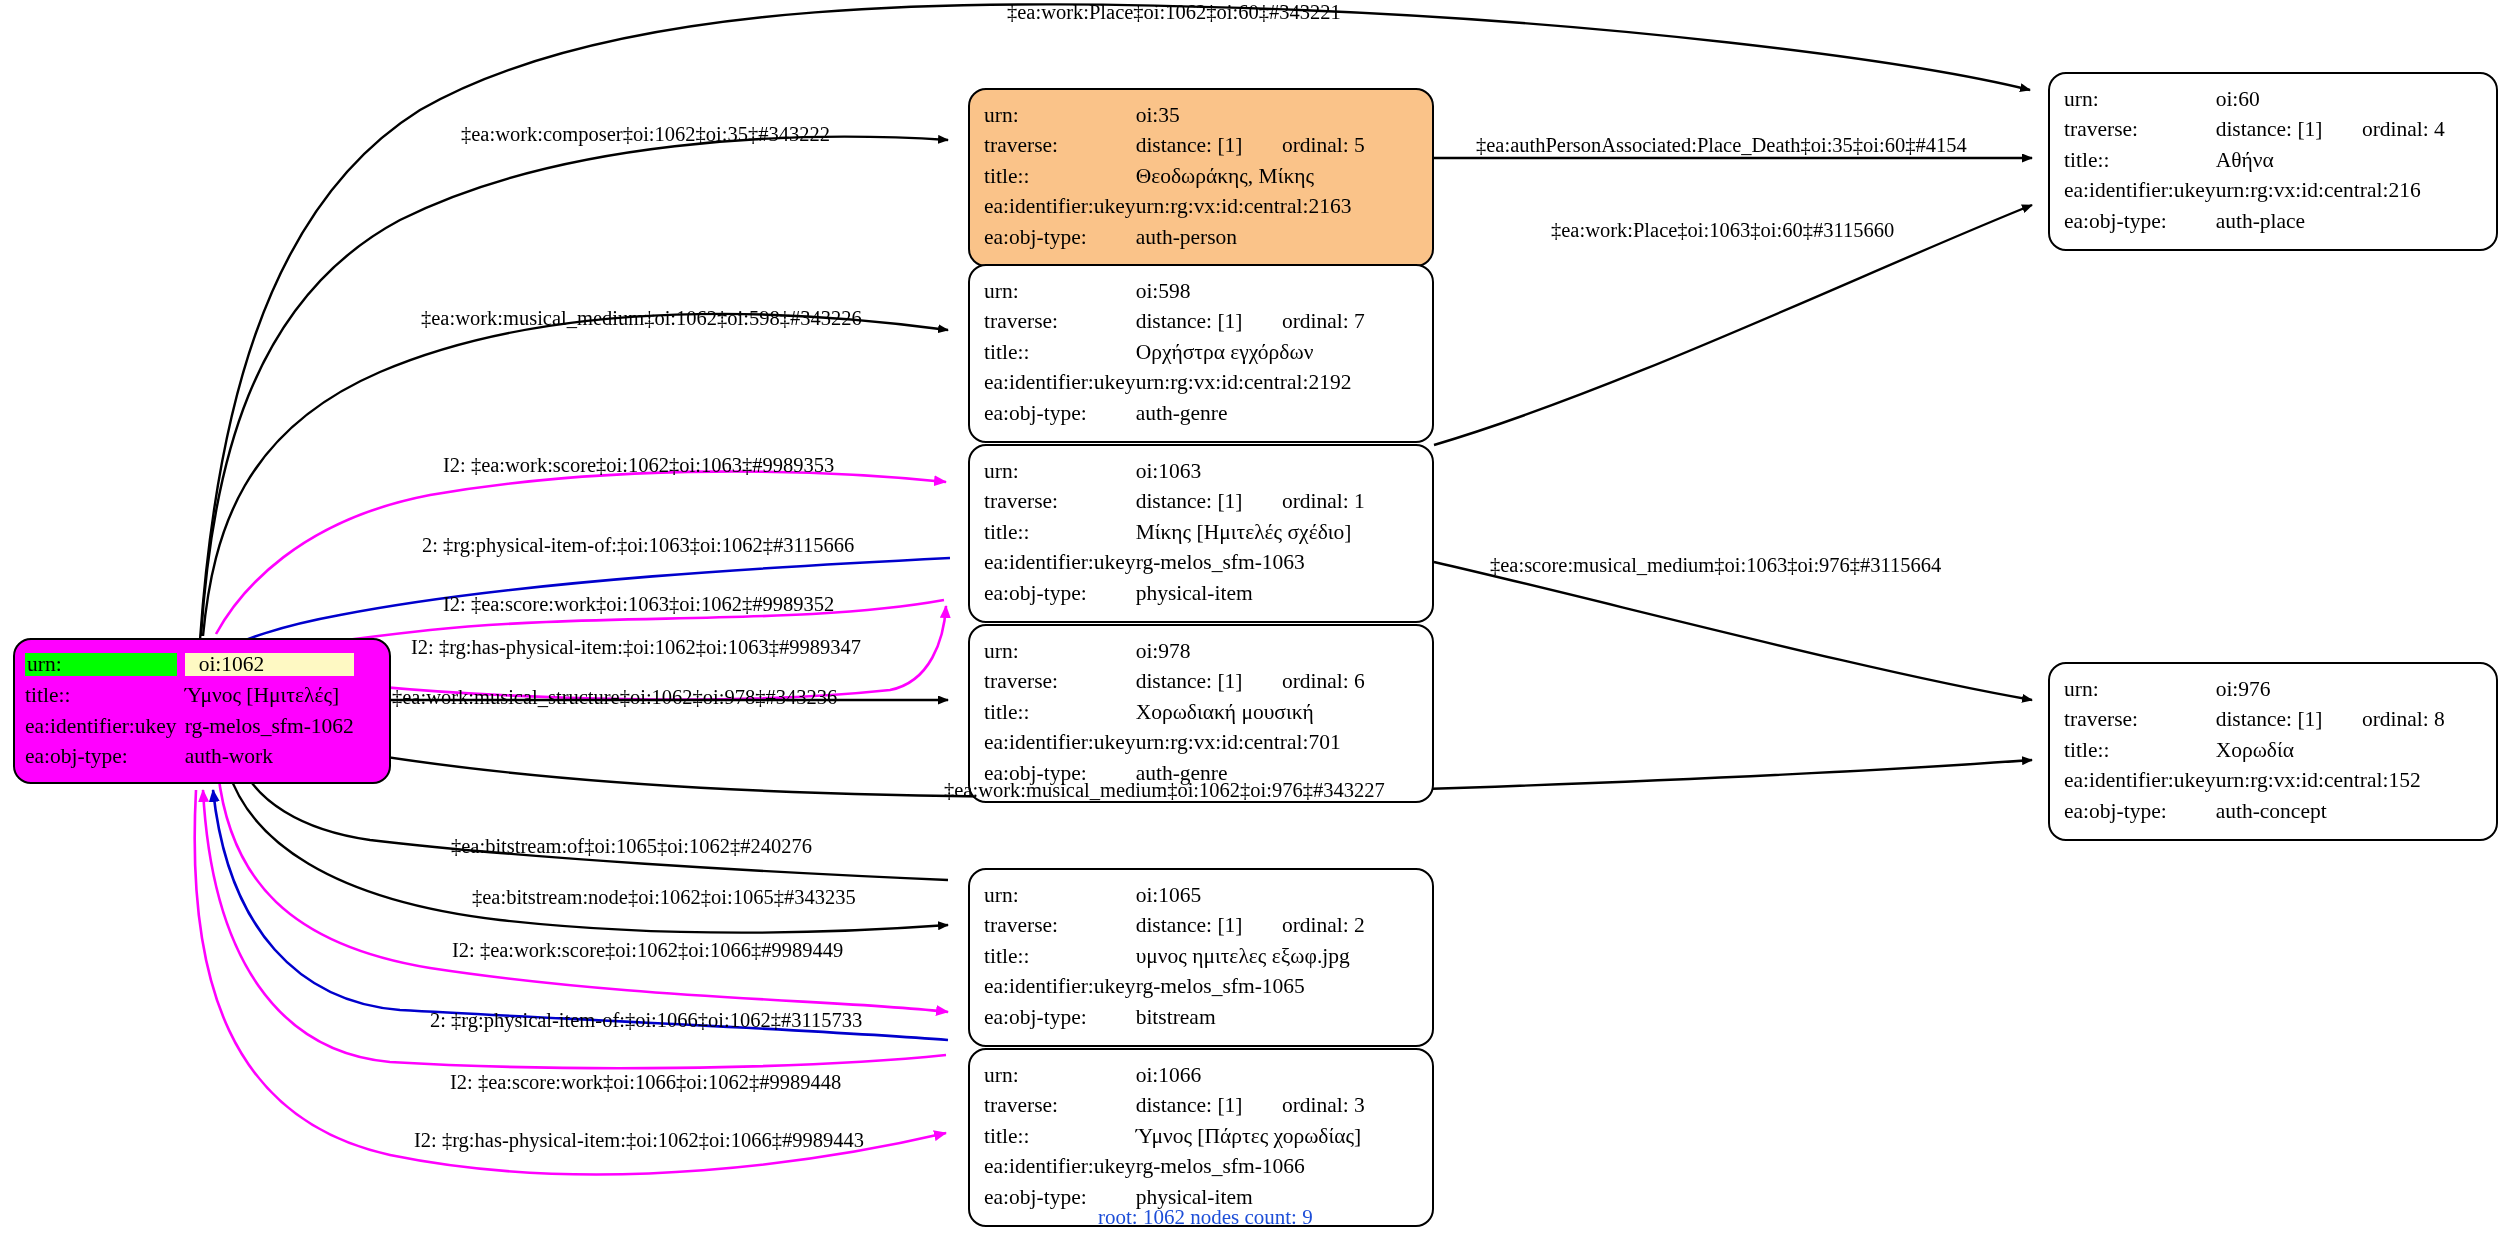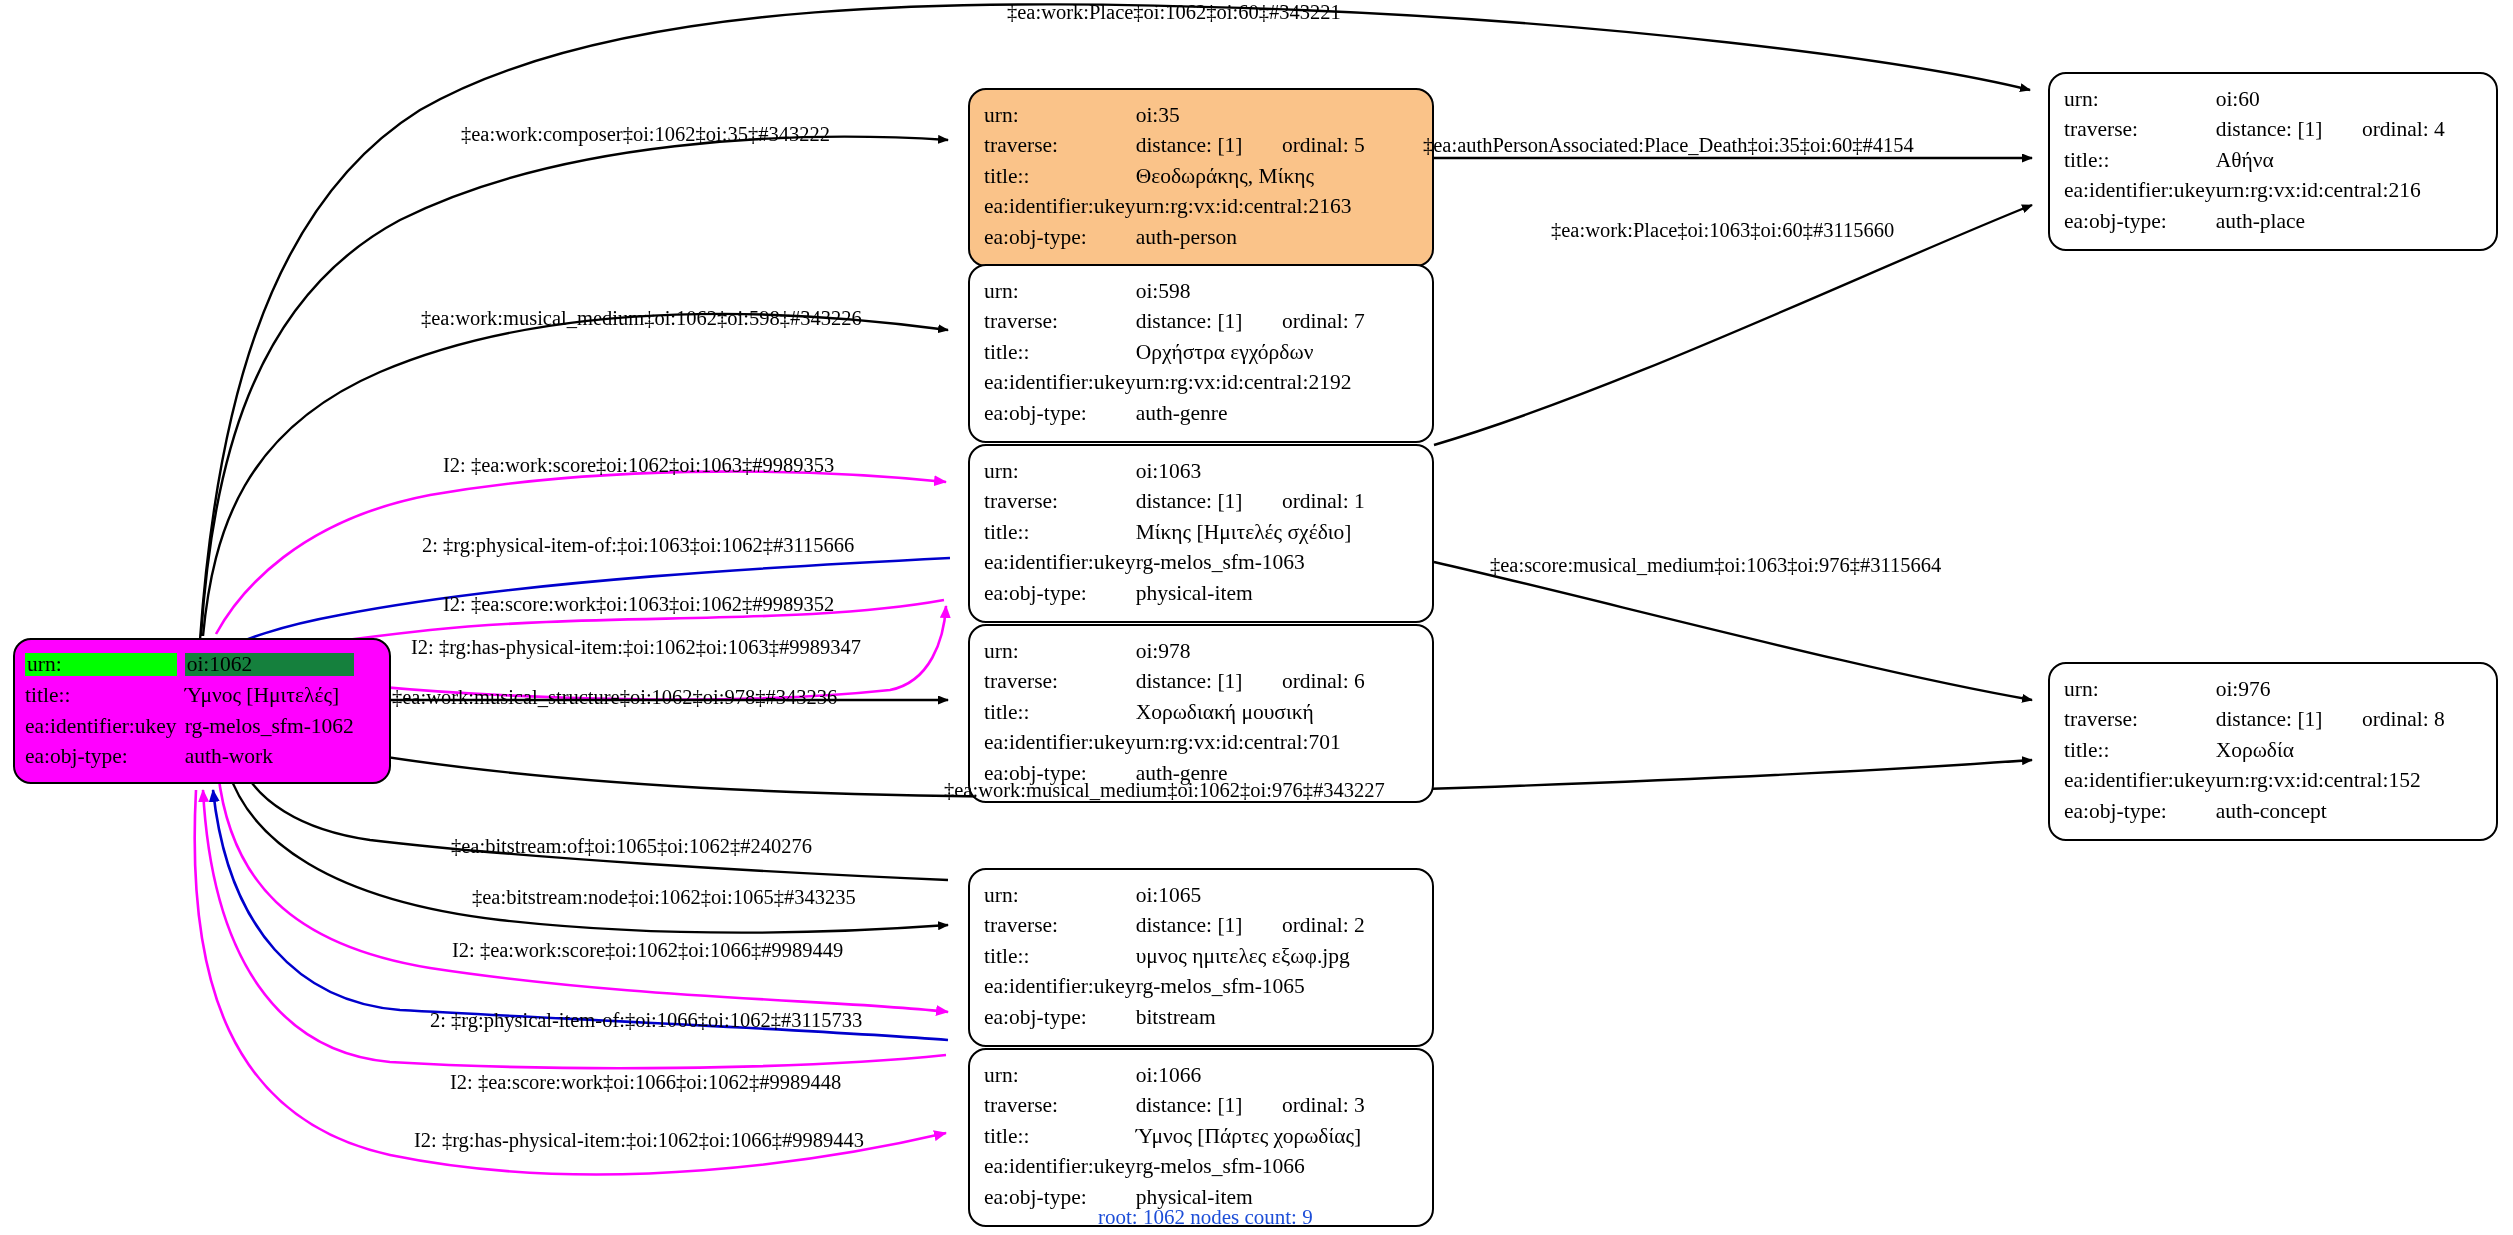--- a/index.html
+++ b/index.html
@@ -43,21 +43,21 @@
   }
   table.rows td {
     padding: 4.5px 0 4.5px 0;
     white-space: nowrap;
     vertical-align: baseline;
   }
   td.k { padding-right: 18px; }
   td.v { }
   .node.root table.rows { font-size: 21.5px; }
   .node.root td.k { padding-right: 8px; }
-  .hl { background: #15803d; display: block; padding: 1px 4px 1px 2px; }
+  .hl { background: #fef9c3; display: block; padding: 1px 4px 1px 14px; }
   .hl-k { background: #00ff00; display: block; padding: 1px 60px 1px 2px; }
   .trav .d { padding-right: 34px; }
   .edge-label {
     position: absolute;
     font-size: 20.5px;
     color: #000000;
     white-space: nowrap;
     line-height: 1;
   }
   .footer {
@@ -384,21 +384,21 @@
       <tr>
         <td class="k">ea:obj-type:</td>
         <td class="v">auth-work</td>
       </tr>
     </tbody>
       </table>
   </div>
 
   <div class="edge-label" style="left:1007px; top:2px;">‡ea:work:Place‡oi:1062‡oi:60‡#343221</div>
   <div class="edge-label" style="left:461px;  top:124px;">‡ea:work:composer‡oi:1062‡oi:35‡#343222</div>
-  <div class="edge-label" style="left:1423px; top:135px;text-align:right;">‡ea:authPersonAssociated:Place_Death‡oi:35‡oi:60‡#4154</div>
+  <div class="edge-label" style="left:1476px; top:135px;text-align:right;">‡ea:authPersonAssociated:Place_Death‡oi:35‡oi:60‡#4154</div>
   <div class="edge-label" style="left:1551px; top:220px;">‡ea:work:Place‡oi:1063‡oi:60‡#3115660</div>
   <div class="edge-label" style="left:421px;  top:308px;">‡ea:work:musical_medium‡oi:1062‡oi:598‡#343226</div>
   <div class="edge-label" style="left:443px;  top:455px;">I2: ‡ea:work:score‡oi:1062‡oi:1063‡#9989353</div>
   <div class="edge-label" style="left:422px;  top:535px;">2: ‡rg:physical-item-of:‡oi:1063‡oi:1062‡#3115666</div>
   <div class="edge-label" style="left:443px;  top:594px;">I2: ‡ea:score:work‡oi:1063‡oi:1062‡#9989352</div>
   <div class="edge-label" style="left:411px;  top:637px;">I2: ‡rg:has-physical-item:‡oi:1062‡oi:1063‡#9989347</div>
   <div class="edge-label" style="left:392px;  top:687px;">‡ea:work:musical_structure‡oi:1062‡oi:978‡#343236</div>
   <div class="edge-label" style="left:1490px; top:555px;text-align:center;">‡ea:score:musical_medium‡oi:1063‡oi:976‡#3115664</div>
   <div class="edge-label" style="left:944px;  top:780px;text-align:center;">‡ea:work:musical_medium‡oi:1062‡oi:976‡#343227</div>
   <div class="edge-label" style="left:451px;  top:836px;">‡ea:bitstream:of‡oi:1065‡oi:1062‡#240276</div>

